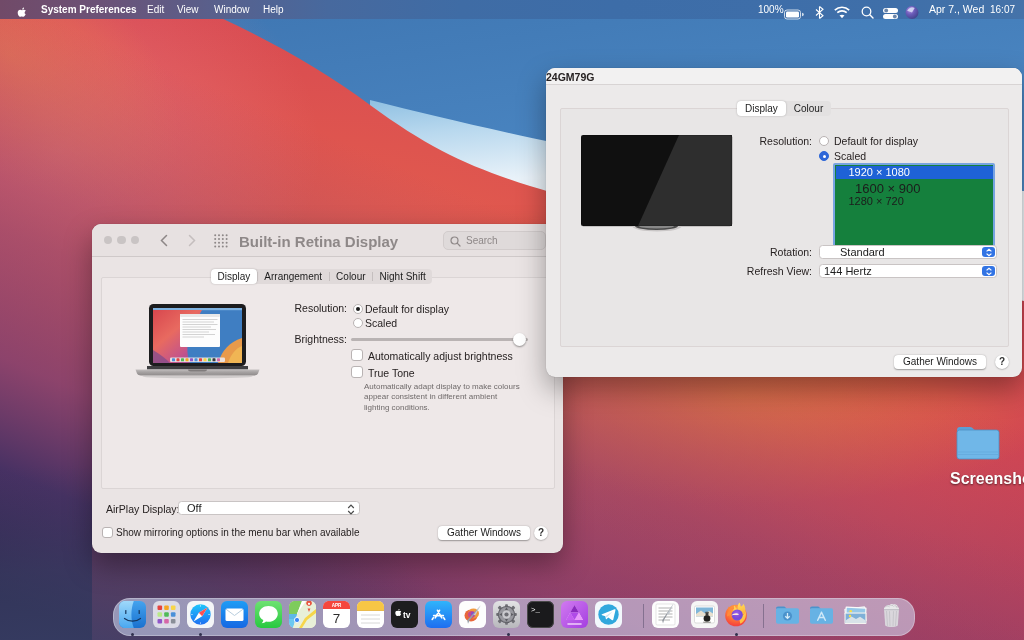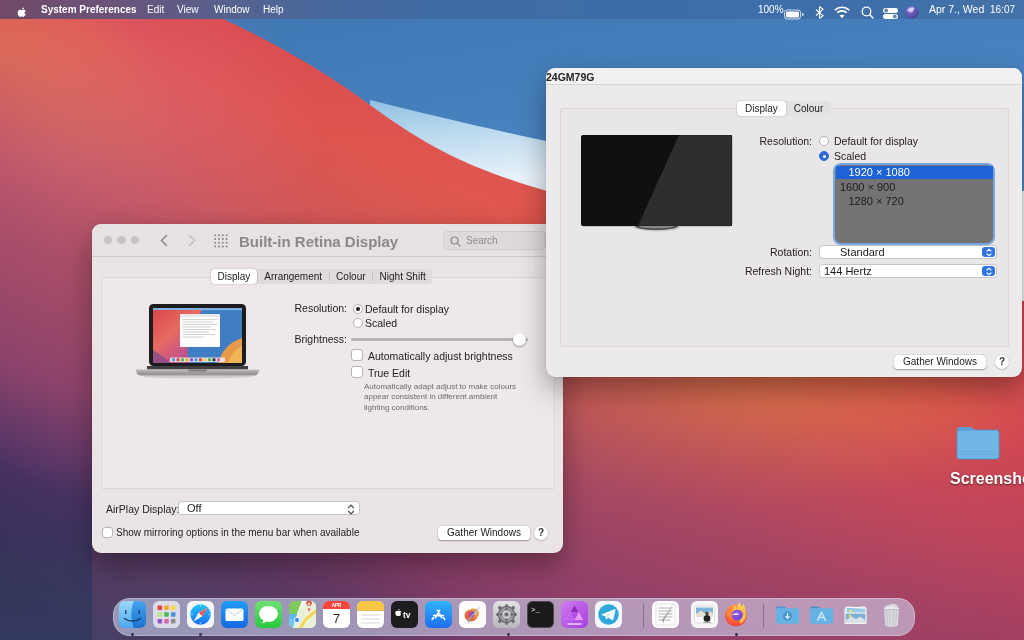--- a/index.html
+++ b/index.html
@@ -270,22 +270,22 @@
   <div class="radio dot" style="left:261px;top:80px"></div>
   <div class="lab13" style="left:273px;top:79px">Default for display</div>
   <div class="radio" style="left:261px;top:94px"></div>
   <div class="lab13" style="left:273px;top:93px">Scaled</div>
   <div class="lab13 rlab" style="left:155px;top:109px;width:100px">Brightness:</div>
   <div style="position:absolute;left:259px;top:114px;width:177px;height:3px;background:#b9b3b3;border-radius:2px"></div>
   <div style="position:absolute;left:421px;top:109px;width:13px;height:13px;border-radius:50%;background:#fff;box-shadow:0 1px 2px rgba(0,0,0,0.4)"></div>
   <div class="check" style="left:259px;top:125px"></div>
   <div class="lab13" style="left:276px;top:126px">Automatically adjust brightness</div>
   <div class="check" style="left:259px;top:142px"></div>
-  <div class="lab13" style="left:276px;top:143px">True Edit</div>
-  <div style="position:absolute;left:272px;top:158px;width:158px;font-size:8px;color:#6f6a6a;line-height:1.3">Automatically adapt adjust to make colours appear consistent in different ambient lighting conditions.</div>
+  <div class="lab13" style="left:276px;top:143px">True Tone</div>
+  <div style="position:absolute;left:272px;top:158px;width:158px;font-size:8px;color:#6f6a6a;line-height:1.3">Automatically adapt display to make colours appear consistent in different ambient lighting conditions.</div>
   <div class="lab13" style="left:14px;top:279px">AirPlay Display:</div>
   <div class="drop" style="left:86px;top:277px;width:182px;height:14px;line-height:13px;padding-left:8px">Off
     <svg style="position:absolute;right:4px;top:2px" width="8" height="11" viewBox="0 0 8 11">
           <path d="M1.2,4 L4,1.2 L6.8,4 M1.2,7 L4,9.8 L6.8,7" stroke="#4a4a4a" stroke-width="1.2" fill="none"></path>
         </svg>
   </div>
   <div class="check" style="left:10px;top:303px;width:11px;height:11px"></div>
   <div style="position:absolute;left:24px;top:303px;font-size:10px;color:#272222">Show mirroring options in the menu bar when available</div>
   <div class="btn" style="left:346px;top:302px;width:92px;height:14px;line-height:14px">Gather Windows</div>
   <div class="qbtn" style="left:442px;top:302px">?</div>
@@ -307,34 +307,34 @@
     <rect x="0" y="0" width="151" height="91" rx="2.5" fill="none" stroke="#000" stroke-opacity="0.3"></rect>
     <path d="M51,91 a25,5.5 0 0 0 50,0 Z" fill="#c9c6c6"></path>
     <path d="M54,91 a21.5,4 0 0 0 43,0 Z" fill="#4a4a4a"></path>
     <path d="M58,91 a17.5,2.5 0 0 0 35,0 Z" fill="#888"></path>
   </svg>
   <div class="lab13 rlab" style="left:166px;top:67px;width:100px">Resolution:</div>
   <div class="radio" style="left:273px;top:68px"></div>
   <div class="lab13" style="left:288px;top:67px">Default for display</div>
   <div class="radio blue" style="left:273px;top:83px"></div>
   <div class="lab13" style="left:288px;top:82px">Scaled</div>
-  <div style="position:absolute;left:287px;top:95px;width:162px;height:82px;background:#737373;border:2px solid #77a4e2;border-radius:8px">
+  <div style="position:absolute;left:287px;top:95px;width:162px;height:96px;background:#15803d;border:2px solid #77a4e2;border-radius:2px">
     <div style="position:absolute;left:0.5px;top:1px;width:157px;height:13px;background:#1e62d6;color:#fff;font-size:12px;line-height:13px;padding-left:13px;font-size:11px">1920 × 1080</div>
-    <div style="position:absolute;left:5px;top:16px;font-size:11px;color:#1c1c1c">1600 × 900</div>
+    <div style="position:absolute;left:20px;top:16px;font-size:13px;color:#1c1c1c">1600 × 900</div>
     <div style="position:absolute;left:13.5px;top:30px;font-size:11px;color:#1c1c1c">1280 × 720</div>
   </div>
   <div class="lab13 rlab" style="left:166px;top:178px;width:100px">Rotation:</div>
   <div class="drop" style="left:273px;top:177px;width:178px;height:14px;line-height:12px;padding-left:20px">Standard
     <div class="stepper">
           <svg style="position:absolute;left:2.5px;top:0.5px" width="8" height="9" viewBox="0 0 8 9">
             <path d="M1.6,3.4 L4,1.2 L6.4,3.4 M1.6,5.6 L4,7.8 L6.4,5.6" stroke="#fff" stroke-width="1.2" fill="none"></path>
           </svg>
         </div>
   </div>
-  <div class="lab13 rlab" style="left:166px;top:197px;width:100px">Refresh Night:</div>
+  <div class="lab13 rlab" style="left:166px;top:197px;width:100px">Refresh View:</div>
   <div class="drop" style="left:273px;top:196px;width:178px;height:14px;line-height:12px;padding-left:4px">144 Hertz
     <div class="stepper">
           <svg style="position:absolute;left:2.5px;top:0.5px" width="8" height="9" viewBox="0 0 8 9">
             <path d="M1.6,3.4 L4,1.2 L6.4,3.4 M1.6,5.6 L4,7.8 L6.4,5.6" stroke="#fff" stroke-width="1.2" fill="none"></path>
           </svg>
         </div>
   </div>
   <div class="btn" style="left:348px;top:287px;width:92px;height:14px;line-height:14px">Gather Windows</div>
   <div class="qbtn" style="left:449px;top:287px">?</div>
 </div>

